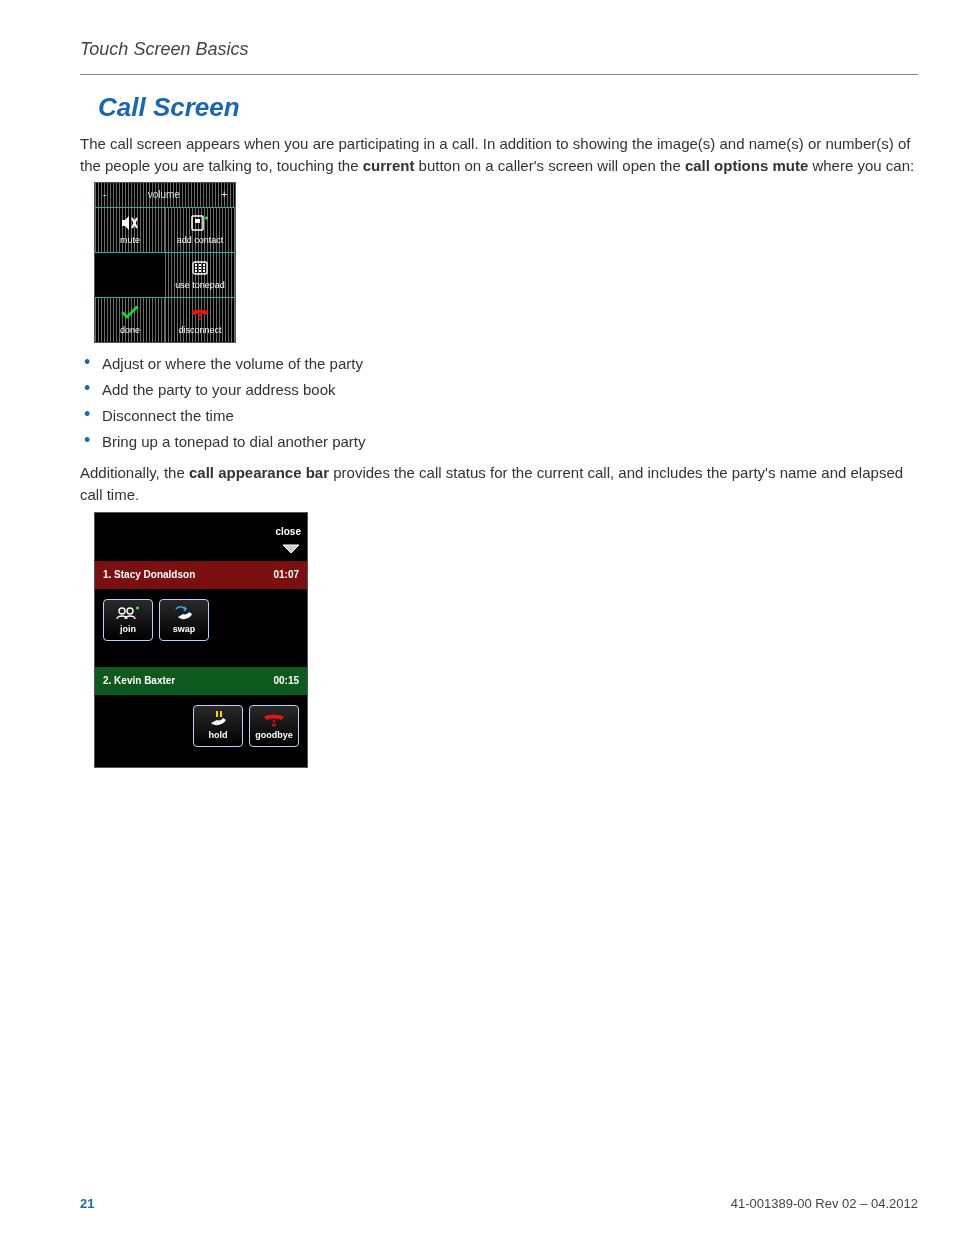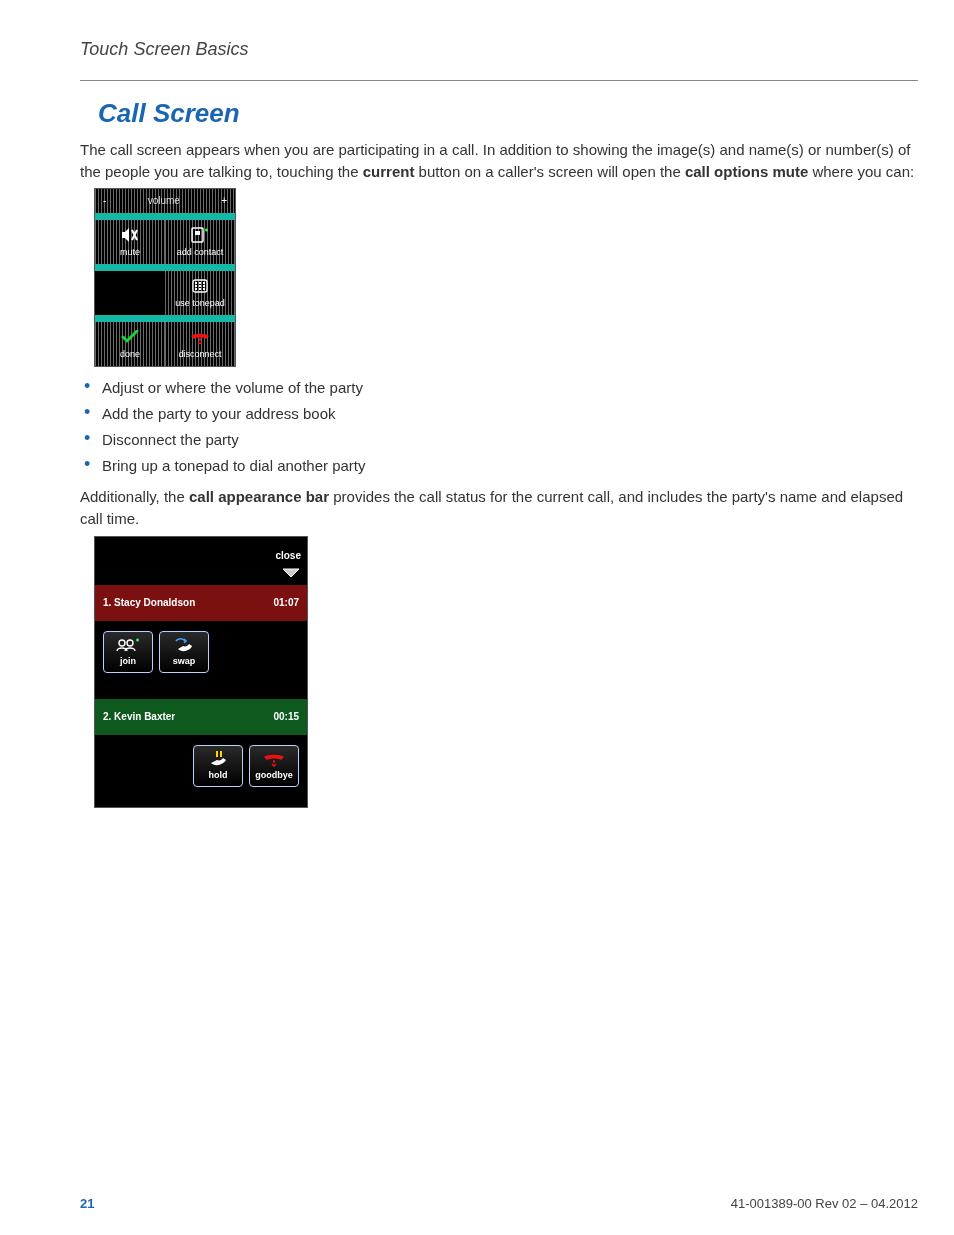--- a/index.html
+++ b/index.html
@@ -1,45 +1,45 @@
 <!DOCTYPE html>
 <html><head>
 <meta charset="utf-8">
 <style>
   html,body{margin:0;padding:0;background:#fff;color:#333;font-family:"Segoe UI",Arial,sans-serif;font-size:15px;line-height:1.45}
   .page{width:954px;min-height:1235px;margin:0 auto;padding:36px 36px 20px 80px;box-sizing:border-box;position:relative}
-  .running-head{font-style:italic;font-size:18px;color:#444;border-bottom:1px solid #888;padding-bottom:18px;margin-bottom:14px}
+  .running-head{font-style:italic;font-size:18px;color:#444;border-bottom:1px solid #888;padding-bottom:12px;margin-bottom:14px}
   h1.section{font-family:"Segoe UI",Arial,sans-serif;font-style:italic;font-weight:700;color:#1a66b3;font-size:26px;margin:8px 18px 6px}
   p{margin:6px 0}
   strong{font-weight:700}
   ul.bullets{margin:6px 0 10px 0;padding-left:22px}
   ul.bullets li{margin:4px 0;list-style:none;position:relative}
   ul.bullets li::before{content:"•";color:#1a66b3;position:absolute;left:-18px;top:0;font-size:18px;line-height:1}
   .footer{position:absolute;left:80px;right:36px;bottom:21px;display:flex;justify-content:space-between;font-size:13px;color:#444}
   .footer .pg{color:#1a66b3;font-weight:700}
 
   
   .device{background:#000;border:1px solid #555;color:#fff;font-family:Arial,sans-serif;margin:6px 0 10px 14px}
   .stripe{background:repeating-linear-gradient(90deg,#6a6a6a 0 1px,#000 1px 3px)}
 
   
   .dev1{width:140px}
   .d1-vol{display:flex;align-items:center;justify-content:space-between;height:24px;padding:0 8px;font-size:10px}
   .d1-vol .lbl{color:#ddd}
-  .d1-row{display:flex;border-top:7px solid #14b8a6}
+  .d1-row{display:flex;border-top:1px solid #14b8a6}
   .d1-cell{flex:1;display:flex;flex-direction:column;align-items:center;justify-content:center;height:44px;font-size:9px;color:#fff;gap:2px;background:repeating-linear-gradient(90deg,#6a6a6a 0 1px,#000 1px 3px)}
   .d1-cell.empty{background:#000}
   .d1-cell .ic{height:18px;display:flex;align-items:center;justify-content:center}
   svg{display:block}
 
   
   .dev2{width:212px}
   .d2-top{display:flex;justify-content:flex-end;padding:12px 6px 0;gap:4px;flex-direction:column;align-items:flex-end}
   .d2-top .cl{font-size:10px;font-weight:700}
-  .d2-bar{display:flex;justify-content:space-between;align-items:center;height:36px;padding:0 8px;font-size:10px;font-weight:700;margin-top:6px}
+  .d2-bar{display:flex;justify-content:space-between;align-items:center;height:28px;padding:0 8px;font-size:10px;font-weight:700;margin-top:6px}
   .d2-bar.red{background:#7a1010}
   .d2-bar.green{background:#0e5a1e}
   .d2-btnrow{display:flex;gap:6px;padding:10px 8px;min-height:52px;align-items:flex-start}
   .d2-btn{width:48px;height:40px;border:1px solid #b6d2ff;border-radius:4px;display:flex;flex-direction:column;align-items:center;justify-content:center;font-size:9px;font-weight:700;gap:1px;background:linear-gradient(#2a2a2a,#000)}
   .d2-btn .ic{height:18px;display:flex;align-items:center;justify-content:center}
 </style>
 </head>
 <body>
 
 <div class="page">
@@ -118,21 +118,21 @@
             </svg>
         </span>
         <span>disconnect</span>
       </div>
     </div>
   </div>
 
   <ul class="bullets">
     <li>Adjust or where the volume of the party</li>
     <li>Add the party to your address book</li>
-    <li>Disconnect the party</li>
+    <li>Disconnect the time</li>
     <li>Bring up a tonepad to dial another party</li>
   </ul>
 
   <p>
     <span>Additionally, the </span><strong>call appearance bar</strong><span> provides the call status for the current call, and includes the party's name and elapsed call time.</span>
   </p>
 
   <div class="device dev2">
     <div class="d2-top">
       <span class="cl">close</span>

